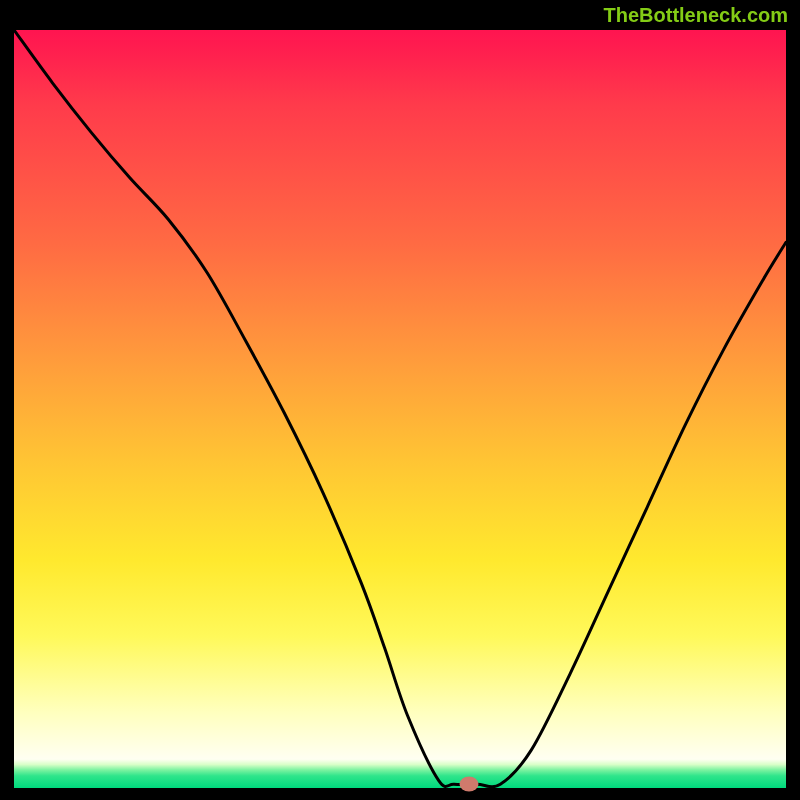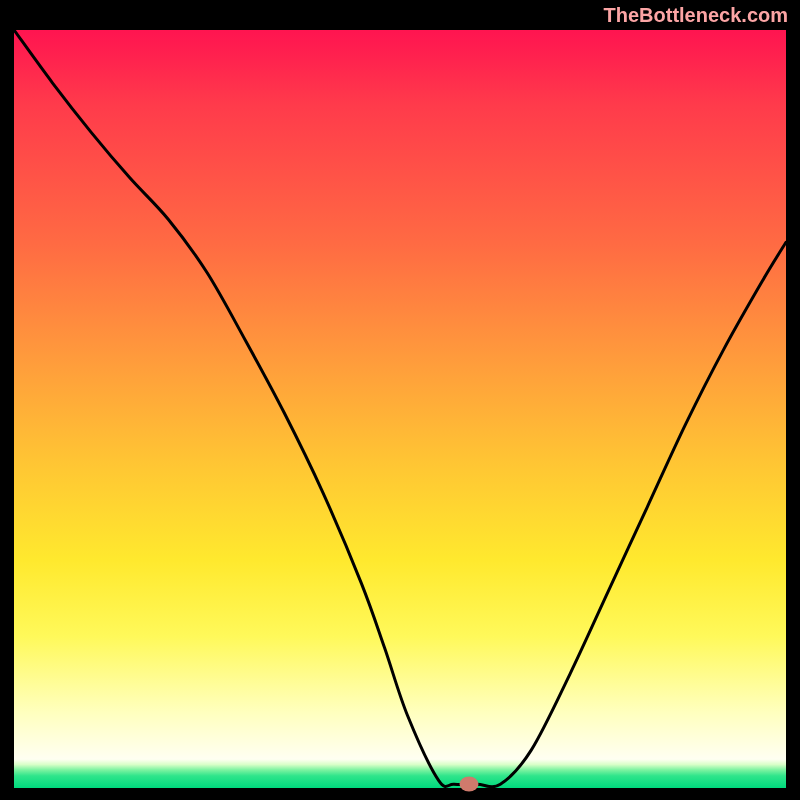--- a/index.html
+++ b/index.html
@@ -14,21 +14,21 @@
   .frame {
     position: relative;
     width: 800px;
     height: 800px;
     background: #000;
   }
   .attribution {
     position: absolute;
     top: 4px;
     right: 12px;
-    color: #fca5a5;
+    color: #84cc16;
     font-size: 20px;
     font-weight: 600;
     user-select: none;
   }
   .plot-area {
     position: absolute;
     left: 14px;
     top: 30px;
     width: 772px;
     height: 758px;

